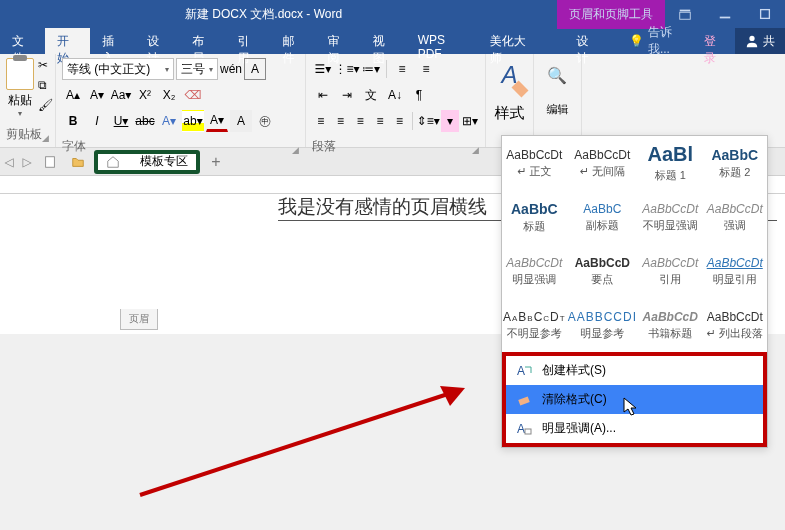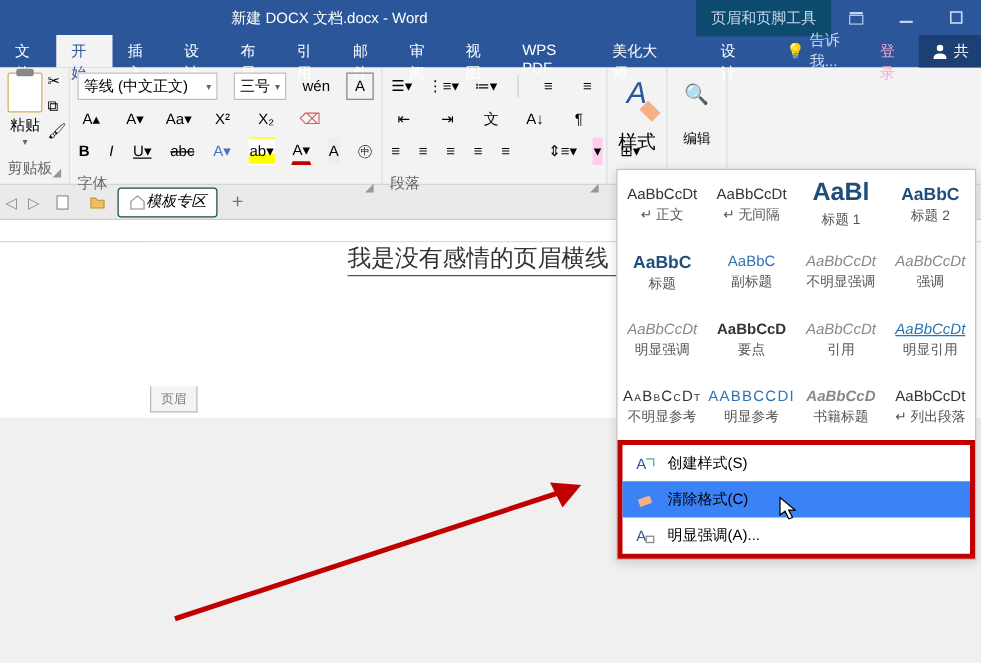--- a/index.html
+++ b/index.html
@@ -2,21 +2,21 @@
 <html><head>
   <meta charset="utf-8">
   <style>
     * { margin: 0; padding: 0; box-sizing: border-box; font-family: "Microsoft YaHei", sans-serif; font-size: 12px; }
     body { background: #f0f0f0; width: 785px; height: 530px; overflow: hidden; position: relative; }
     
     .titlebar { background: #2b579a; height: 28px; display: flex; align-items: center; color: #fff; }
     .title-left { width: 165px; }
     .title-text { flex: 0 0 auto; padding: 0 20px; }
     .title-spacer { flex: 1; }
-    .context-tab { background: #0c4a6e; color: #c8d8f0; padding: 6px 12px; }
+    .context-tab { background: #a21caf; color: #c8d8f0; padding: 6px 12px; }
     .win-controls { display: flex; gap: 0; }
     .win-btn { width: 40px; height: 28px; display: flex; align-items: center; justify-content: center; color: #c8d8f0; }
     .win-btn svg { width: 14px; height: 14px; }
     
     .tabbar { background: #2b579a; height: 26px; display: flex; align-items: stretch; color: #fff; }
     .tab { padding: 5px 12px; cursor: pointer; }
     .tab.active { background: #f3f3f3; color: #2b579a; }
     .context-design { text-align: center; padding: 5px 28px; }
     .tell-me { color: #c8d8f0; padding: 5px 8px; display: flex; align-items: center; gap: 4px; }
     .login { padding: 5px 10px; color: #f9a8d4; }
@@ -28,21 +28,21 @@
     .group-label .launcher { position: absolute; right: 0; bottom: 0; font-size: 9px; color: #999; }
     
     .clipboard-group { width: 56px; }
     .paste-btn { display: flex; flex-direction: column; align-items: center; }
     .paste-icon { width: 28px; height: 32px; background: linear-gradient(#fff, #fff); border: 1px solid #d8b060; border-radius: 2px; position: relative; }
     .paste-icon::before { content: ""; position: absolute; top: -4px; left: 6px; width: 14px; height: 6px; background: #888; border-radius: 2px; }
     .paste-label { margin-top: 2px; }
     .clip-side { display: flex; flex-direction: column; gap: 6px; margin-left: 4px; }
     
     .font-group { width: 250px; }
-    .font-row { display: flex; align-items: center; gap: 13px; margin-bottom: 4px; }
+    .font-row { display: flex; align-items: center; gap: 2px; margin-bottom: 4px; }
     .font-select { border: 1px solid #c0c0c0; background: #fff; height: 22px; padding: 0 4px; display: flex; align-items: center; justify-content: space-between; }
     .font-name { width: 112px; }
     .font-size { width: 42px; }
     .drop-arrow { font-size: 8px; color: #666; }
     .small-btn { width: 22px; height: 22px; display: flex; align-items: center; justify-content: center; border: 1px solid transparent; }
     .bold { font-weight: bold; }
     .italic { font-style: italic; }
     .underline { text-decoration: underline; }
     .strike { text-decoration: line-through; }
     .highlight-btn { background: linear-gradient(#fff 0%, #fff 60%, #ffff00 60%); }
@@ -51,33 +51,33 @@
     
     .styles-group { width: 48px; display: flex; flex-direction: column; align-items: center; justify-content: space-between; }
     .styles-icon { width: 30px; height: 34px; display: flex; align-items: center; justify-content: center; font-size: 24px; font-style: italic; color: #2b579a; position: relative; }
     .styles-icon::after { content: ""; position: absolute; right: -2px; bottom: -2px; width: 14px; height: 10px; background: #f4b183; transform: rotate(45deg); }
     
     .edit-group { width: 48px; display: flex; flex-direction: column; align-items: center; justify-content: space-between; }
     
     .doc-tabs { background: #eaeaea; height: 28px; display: flex; align-items: center; border-bottom: 1px solid #d0d0d0; }
     .nav-arrow { width: 18px; text-align: center; color: #888; }
     .doc-tab { width: 24px; height: 24px; display: flex; align-items: center; justify-content: center; margin: 0 2px; }
-    .doc-tab.home { border: 1px solid #14532d; border-radius: 3px; background: #fff; display: flex; align-items: center; gap: 0; padding: 0 8px; width: auto; font-style: italic; }
+    .doc-tab.home { border: 4px solid #14532d; border-radius: 3px; background: #fff; display: flex; align-items: center; gap: 20px; padding: 0 8px; width: auto; }
     .add-tab { width: 28px; height: 24px; display: flex; align-items: center; justify-content: center; font-size: 16px; color: #777; }
     
     .ruler { background: #fff; height: 18px; border-bottom: 1px solid #d0d0d0; }
     
     .doc-area { background: #fff; height: 140px; position: relative; padding-top: 66px; }
     .page { position: absolute; left: 118px; top: 0; right: 0; height: 100%; background: #fff; }
     .header-line { border-bottom: 1px solid #555; margin: 0 8px 0 160px; }
     .header-text { font-size: 19px; color: #333; }
     .header-tag { position: absolute; left: 120px; top: 115px; border: 1px solid #bbb; border-top: none; background: #f4f4f4; padding: 3px 8px; color: #777; font-size: 10px; }
     
     
-    .styles-panel { position: absolute; right: 4px; top: 135px; width: 288px; background: #fff; border: 1px solid #c0c0c0; box-shadow: 0 2px 8px rgba(0,0,0,.15); z-index: 10; }
+    .styles-panel { position: absolute; right: 17px; top: 135px; width: 267px; background: #fff; border: 1px solid #c0c0c0; box-shadow: 0 2px 8px rgba(0,0,0,.15); z-index: 10; }
     .styles-grid { display: grid; grid-template-columns: repeat(4, 1fr); }
     .style-item { height: 54px; display: flex; flex-direction: column; align-items: center; justify-content: center; border: 1px solid transparent; cursor: pointer; }
     .style-preview { font-size: 12px; color: #333; }
     .style-preview.big { font-size: 20px; font-weight: bold; color: #1f4e79; }
     .style-preview.med { font-size: 14px; font-weight: bold; color: #1f4e79; }
     .style-preview.blue { color: #2e74b5; }
     .style-preview.italic { font-style: italic; color: #888; }
     .style-preview.bold { font-weight: bold; }
     .style-preview.under { text-decoration: underline; color: #2e74b5; }
     .style-preview.caps { font-variant: small-caps; letter-spacing: 1px; }

